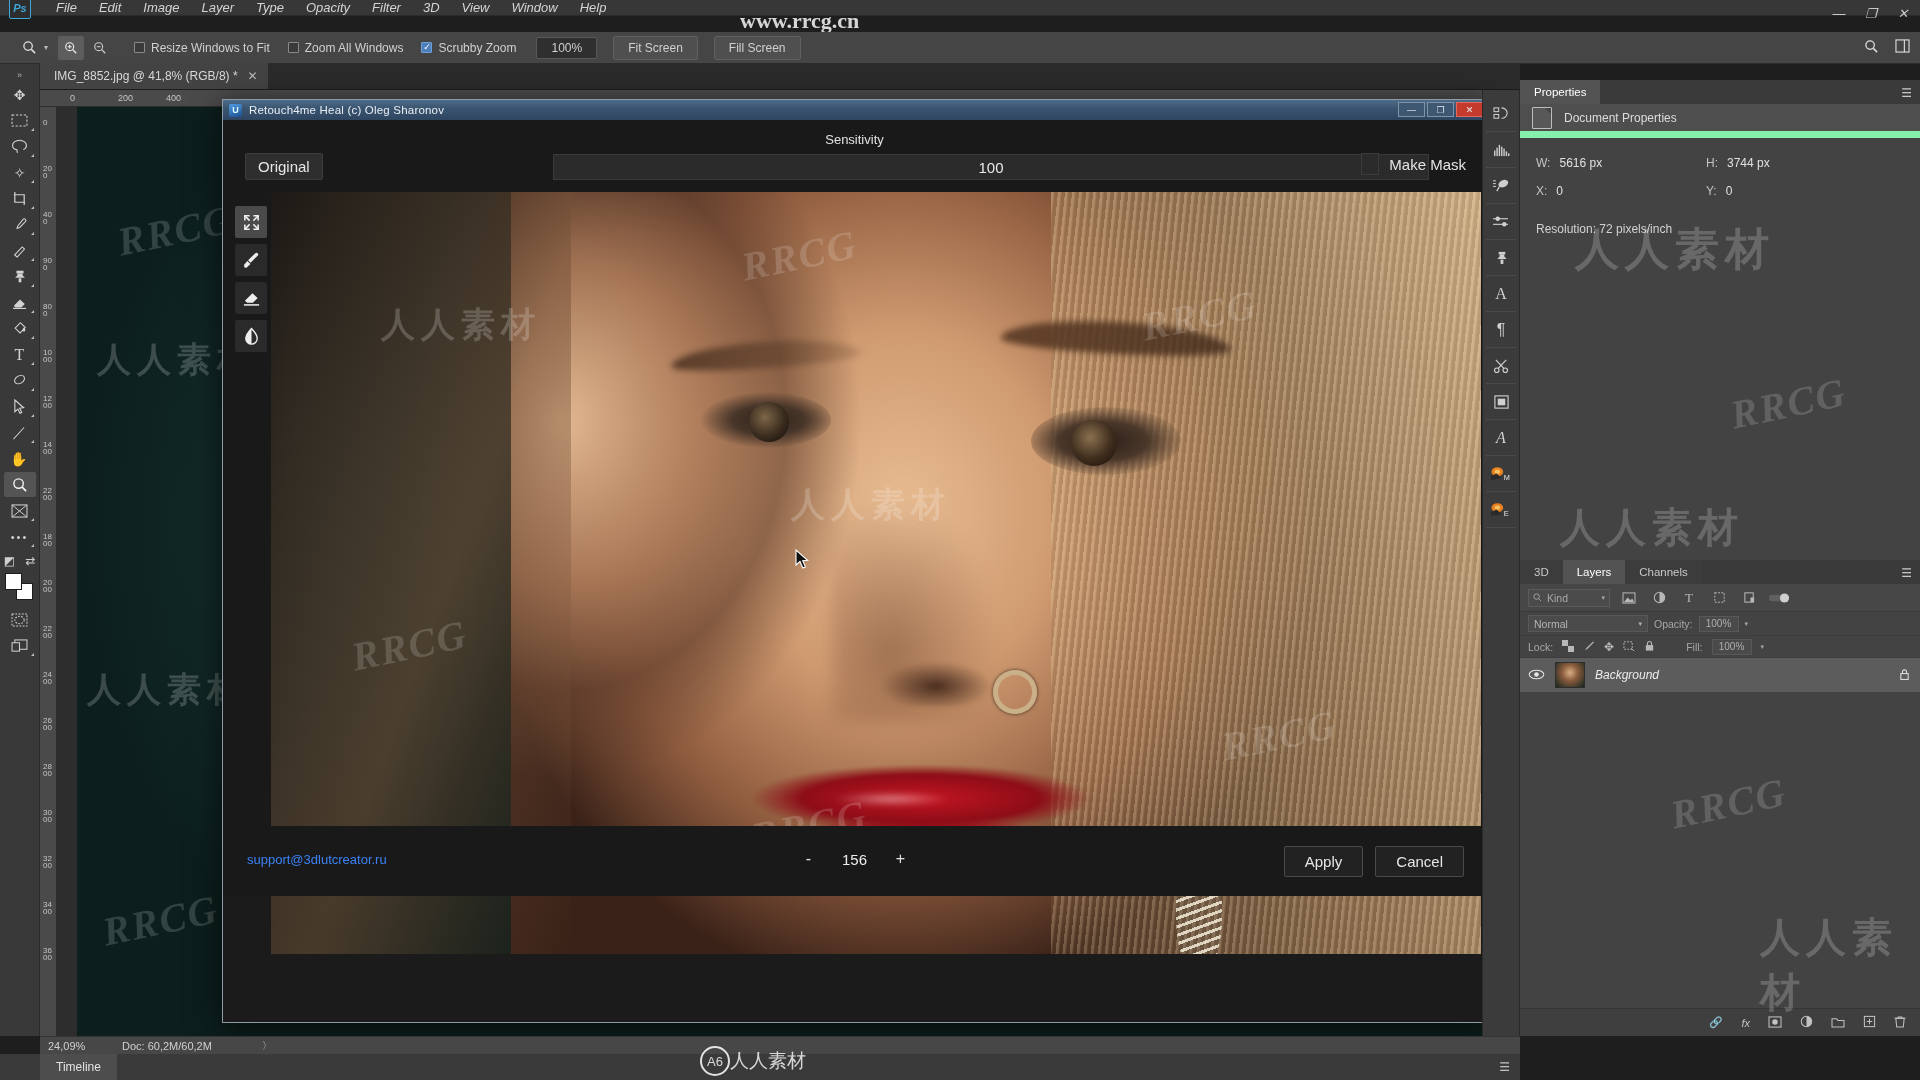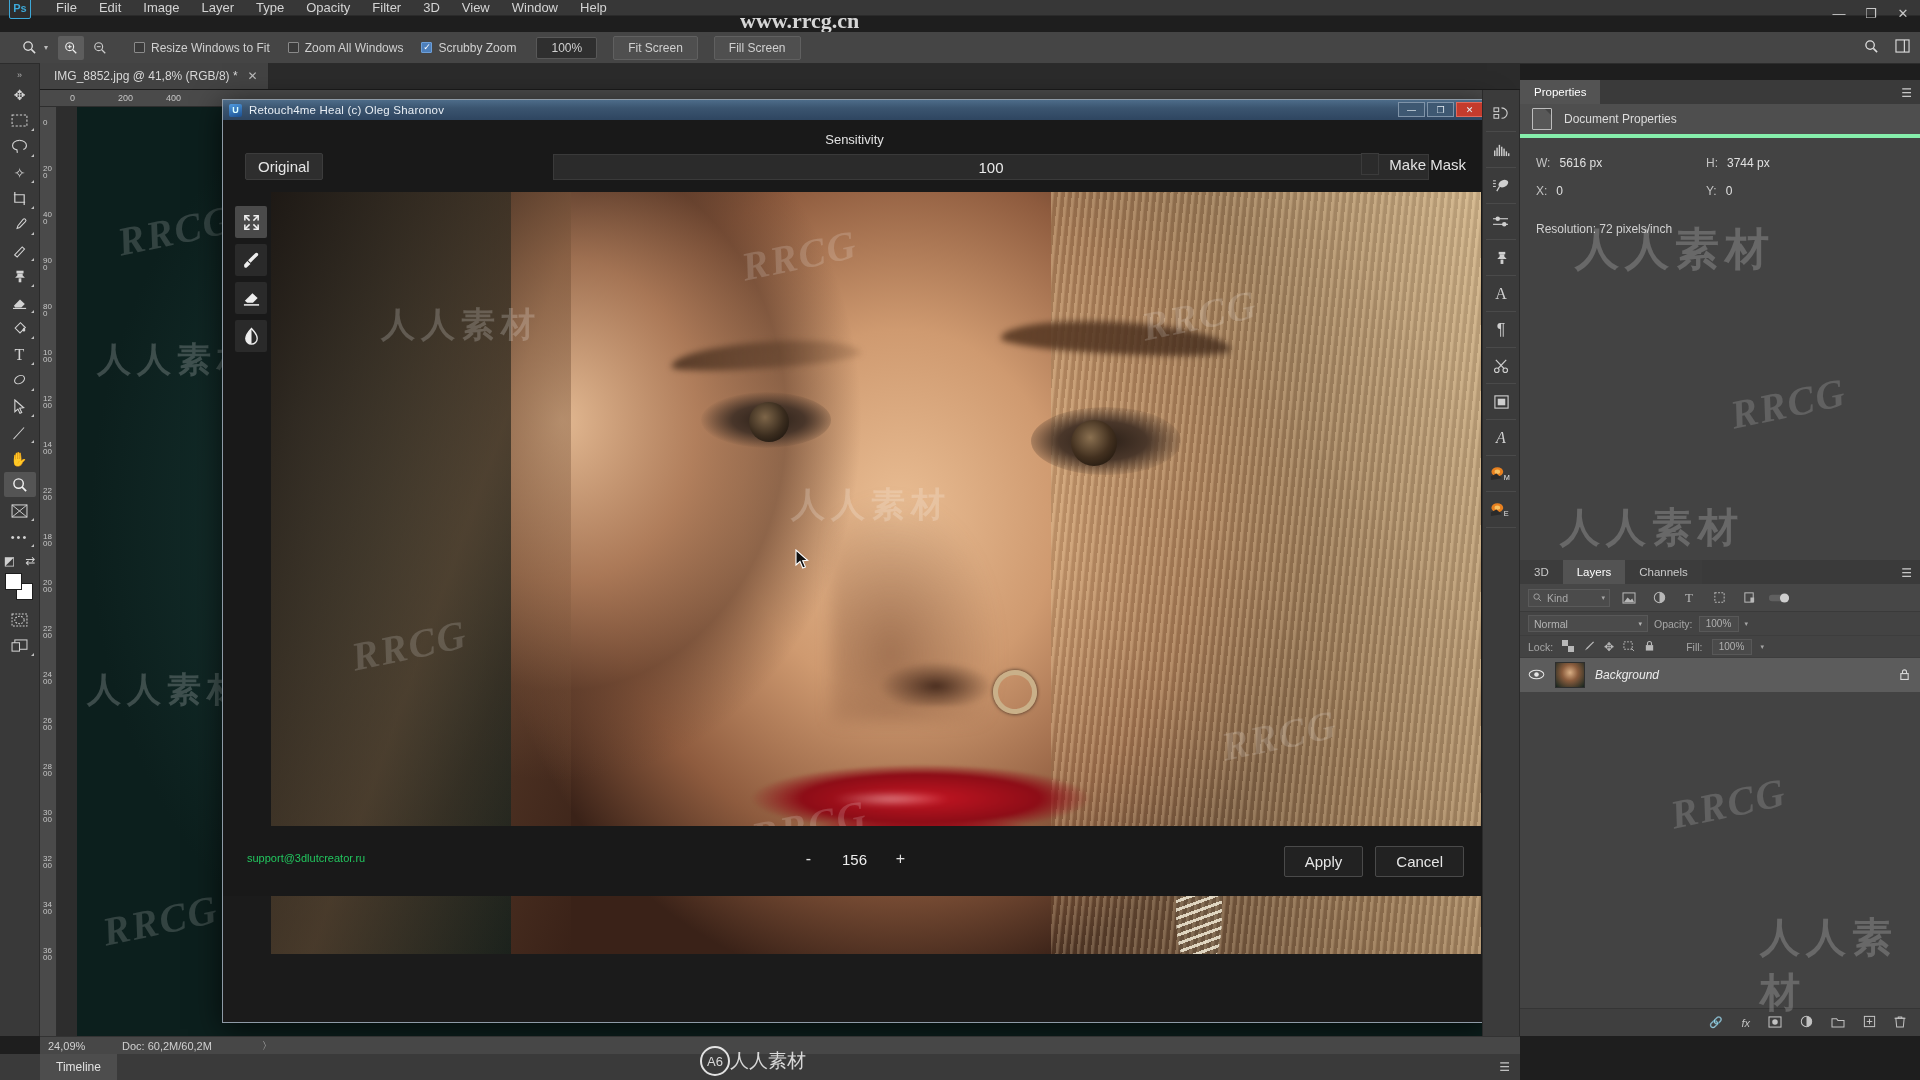--- a/index.html
+++ b/index.html
@@ -10,20 +10,21 @@
     color:#c8c8c8;
     -webkit-font-smoothing:antialiased;
   }
   #app{ position:relative; width:1920px; height:1080px; }
 
   
   .menubar{
     position:absolute; left:0; top:0; width:1920px; height:16px;
     background:#373737; display:flex; align-items:center;
     border-bottom:1px solid #2a2a2a;
+    font-style:italic;
   }
   .ps-logo{
     width:22px;height:22px;margin-left:9px;margin-right:14px;
     border:1px solid #3da8d8; border-radius:2px;
     background:#2d2d2d; color:#3da8d8;
     font-size:11px; font-weight:bold; display:flex;
     align-items:center;justify-content:center;
   }
   .menuitem{ font-size:13px; color:#d4d4d4; padding:4px 11px; cursor:default; }
   .win-btns{ position:absolute; right:8px; top:4px; display:flex; gap:14px; }
@@ -210,21 +211,21 @@
     filter:blur(1.2px);}
   .lip-gloss{ position:absolute; left:560px; top:600px; width:120px;height:14px;
     background:radial-gradient(ellipse,rgba(255,230,225,.55),rgba(255,255,255,0) 70%); filter:blur(3px);}
   .earring{ position:absolute; left:905px; top:640px; width:46px; height:140px;
     background:repeating-linear-gradient(160deg, rgba(255,250,230,.85) 0 3px, rgba(120,110,90,.3) 3px 8px);
     border-radius:40%; filter:blur(.6px); opacity:.9;}
   .cursor-svg{ position:absolute; left:524px; top:357px; }
 
   .dlg-footer{ position:absolute; left:0; bottom:0; width:100%; height:70px;
     background:#191919; }
-  .support-mail{ position:absolute; left:24px; top:26px; font-size:11px; color:#22c55e;}
+  .support-mail{ position:absolute; left:24px; top:26px; font-size:13px; color:#3b82f6;}
   .spinner{ position:absolute; left:50%; top:24px; transform:translateX(-50%);
             display:flex; align-items:center; gap:18px;}
   .sp-btn{ font-size:16px; color:#e0e0e0; width:16px; text-align:center;}
   .sp-val{ font-size:15px; color:#ededed; min-width:40px; text-align:center;}
   .foot-btns{ position:absolute; right:22px; top:20px; display:flex; gap:12px;}
   .fbtn{ background:#222; border:1px solid #4a4a4a; color:#e6e6e6;
          font-size:15px; padding:6px 20px; border-radius:2px;}
 
   .tools-col{ position:absolute; left:12px; top:86px; display:flex; flex-direction:column; gap:6px;}
   .ptool{ width:32px;height:32px; background:#2a2a2a; border-radius:2px;
@@ -242,21 +243,21 @@
   .rpanel{
     position:absolute; left:1520px; top:80px; width:400px; height:956px; background:#434343;
   }
   .rtabbar{ height:24px; background:#3a3a3a; display:flex; align-items:flex-end; position:relative;}
   .rtab{ font-size:11.5px; color:#c9c9c9; background:#4a4a4a; height:24px;
          padding:0 14px; display:flex;align-items:center; }
   .rtab.active{ background:#535353; color:#fff;}
   .rtab.inactive{ background:#3c3c3c;}
   .rmenu{ position:absolute; right:8px; top:6px; font-size:12px; color:#c7c7c7;}
   .prop-head{ height:34px; background:#4e4e4e; display:flex; align-items:center; gap:12px;
-              padding-left:12px; border-bottom:4px solid #86efac;}
+              padding-left:12px; border-bottom:7px solid #86efac;}
   .doc-ico{ width:20px;height:22px; border:1px solid #bdbdbd; background:#585858;
             position:relative; border-radius:1px;}
   .doc-ico:after{ content:""; position:absolute; right:0; top:0;
             border-top:6px solid #434343; border-left:6px solid transparent;}
   .prop-title{ font-size:12px; color:#dcdcdc;}
   .prop-rows{ padding:18px 16px 0 16px; font-size:12px; color:#d2d2d2;}
   .prow{ display:flex; margin-bottom:14px;}
   .pcell{ width:170px; display:flex; gap:9px;}
   .pkey{ color:#c2c2c2;}
   .pval{ color:#e0e0e0;}

